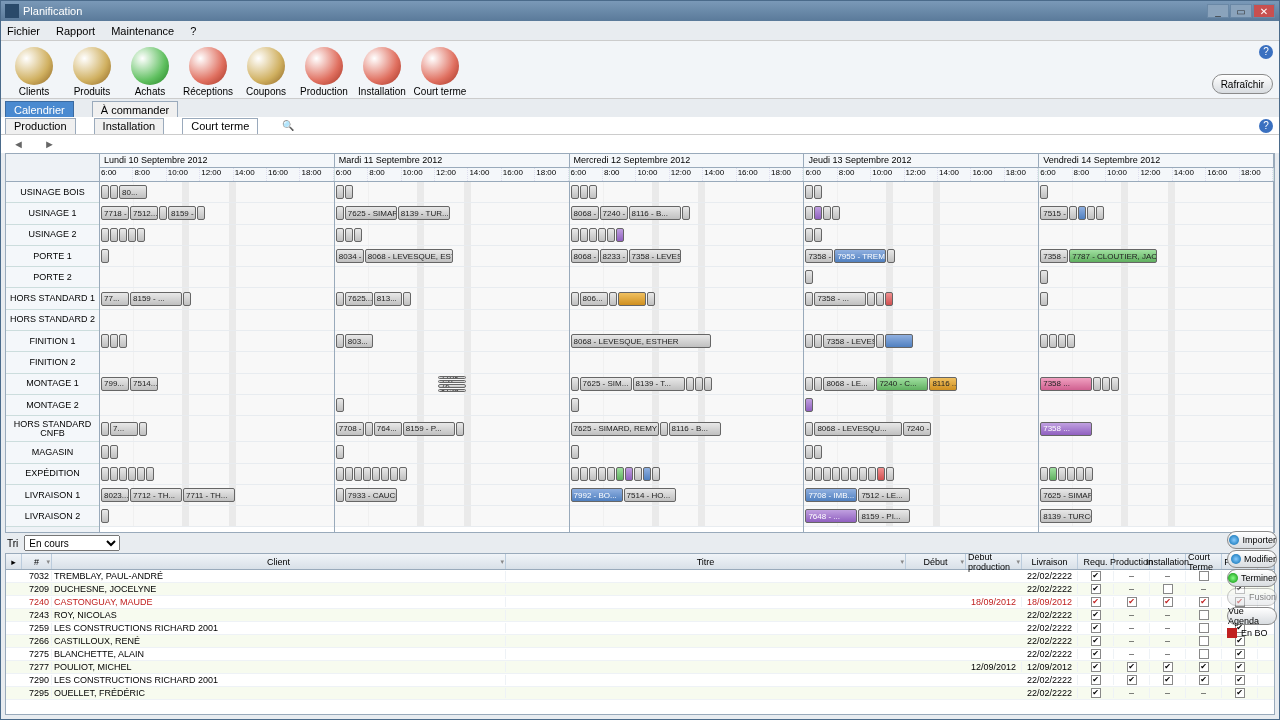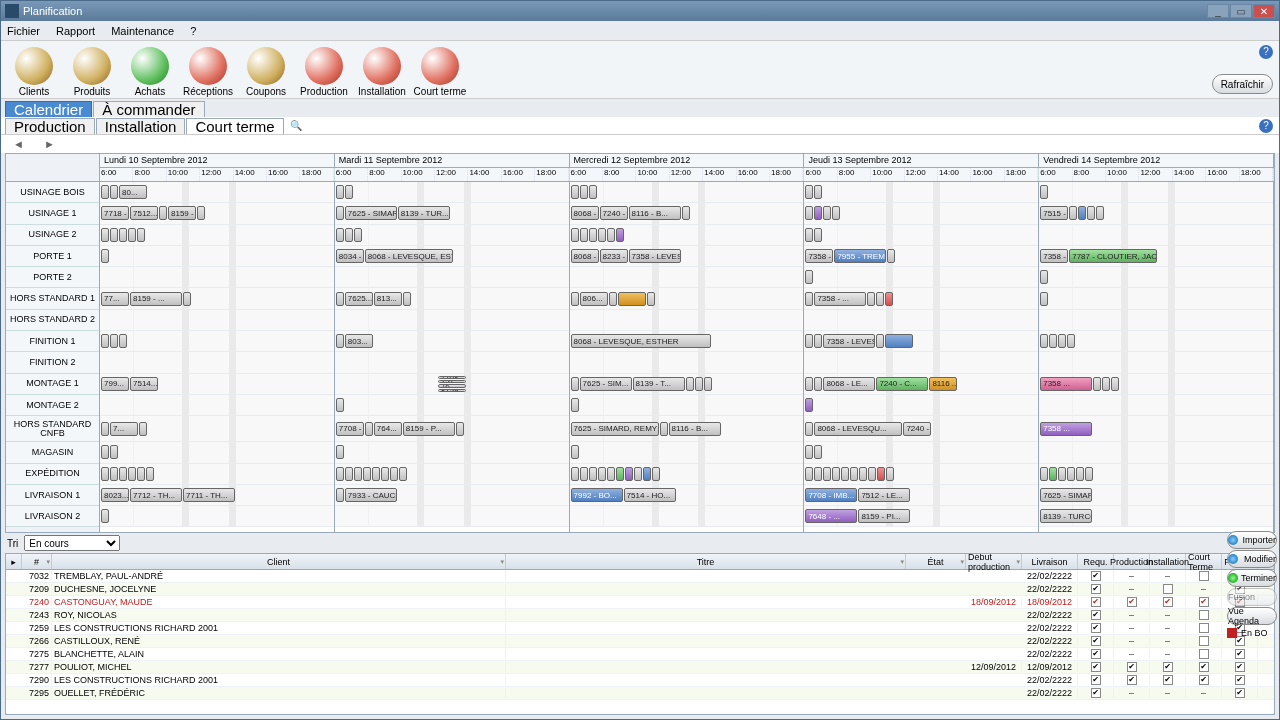--- a/index.html
+++ b/index.html
@@ -17,21 +17,21 @@
 
 .toolbar { height: 58px; background: #f2f5f8; display: flex; align-items: center; padding: 2px 4px; border-bottom: 1px solid #ccc; position: relative; }
 .toolbtn { width: 56px; height: 54px; display: flex; flex-direction: column; align-items: center; justify-content: flex-end; margin: 0 1px; font-size: 10px; cursor: pointer; }
 .toolbtn .ticon { width: 38px; height: 38px; border-radius: 50%; background: radial-gradient(circle at 30% 30%, #fff, #d0b060 60%, #8a6020); margin-bottom: 1px; }
 .toolbtn.cal .ticon { background: radial-gradient(circle at 30% 30%, #fff, #e07060 60%, #a03020); }
 .toolbtn.grn .ticon { background: radial-gradient(circle at 30% 30%, #fff, #60c060 60%, #208020); }
 .refresh-btn { position: absolute; right: 6px; bottom: 4px; height: 20px; padding: 0 8px; border: 1px solid #8a8a8a; border-radius: 10px; background: linear-gradient(#fff,#d8dce0); display: flex; align-items: center; font-size: 10px; cursor: pointer; }
 .help-icon { position: absolute; right: 6px; top: 4px; width: 14px; height: 14px; border-radius: 50%; background: #3a70c0; color: #fff; text-align: center; font-size: 10px; line-height: 14px; }
 
 .tabrow { height: 18px; background: #e8ecf0; display: flex; align-items: flex-end; padding: 0 4px; }
-.tab { height: 16px; padding: 0 8px; border: 1px solid #9aaabc; border-bottom: none; background: #f0f0f0; font-size: 15px; display: flex; align-items: center; margin-right: 1px; cursor: pointer; }
+.tab { height: 16px; padding: 0 8px; border: 1px solid #9aaabc; border-bottom: none; background: #f0f0f0; font-size: 11px; display: flex; align-items: center; margin-right: 18px; cursor: pointer; }
 .tab.active { background: #fff; }
 .tab.blue { background: #4a8ad0; color: #fff; border-color: #3a6aa0; }
 .subtab-row { height: 18px; background: #fff; display: flex; align-items: center; padding: 0 4px; border-bottom: 1px solid #ccc; position: relative; }
 .subtab-row .help-icon { top: 2px; }
 
 .navrow { height: 18px; background: #fff; display: flex; align-items: center; padding: 0 12px; gap: 20px; }
 .navrow span { cursor: pointer; color: #666; font-weight: bold; }
 
 .gantt { flex: 0 0 380px; display: flex; border: 1px solid #9ab; margin: 0 4px; background: #fff; overflow: hidden; }
 .gantt-left { width: 94px; display: flex; flex-direction: column; border-right: 1px solid #9ab; background: #eef2f6; }
@@ -83,21 +83,21 @@
 .gc-client { flex: 2.5; }
 .gc-title { flex: 2.2; }
 .gc-etat { width: 60px; }
 .gc-date { width: 56px; justify-content: center; }
 .gc-chk { width: 36px; justify-content: center; }
 .gc-small { width: 16px; }
 .chk { width: 10px; height: 10px; border: 1px solid #888; display: inline-block; text-align: center; line-height: 8px; font-size: 8px; background: #fff; }
 .dash { color: #333; }
 
 .side-btns { position: absolute; right: -2px; top: -22px; width: 50px; display: flex; flex-direction: column; gap: 1px; }
-.sbtn { height: 18px; border: 1px solid #8a8a8a; border-radius: 9px; background: linear-gradient(#fff,#d8dce0); font-size: 9px; display: flex; align-items: center; justify-content: space-between; cursor: pointer; }
+.sbtn { height: 18px; border: 1px solid #8a8a8a; border-radius: 9px; background: linear-gradient(#fff,#d8dce0); font-size: 9px; display: flex; align-items: center; justify-content: flex-end; cursor: pointer; }
 .sbtn .dot { width: 10px; height: 10px; border-radius: 50%; margin-right: 3px; }
 .sbtn .dot.g { background: radial-gradient(#8f8,#080); }
 .sbtn .dot.b { background: radial-gradient(#8cf,#06a); }
 .legend { font-size: 9px; display: flex; align-items: center; margin-top: 2px; }
 .legend .sq { width: 10px; height: 10px; background: #c02020; margin-right: 4px; }
 </style>
 </head>
 <body>
 
 <div class="window">
@@ -608,21 +608,21 @@
     <select><option>En cours</option></select>
   </div>
 
   <div class="grid-wrap">
     <div class="grid">
       <div class="grid-hdr">
         <div class="gh-small">▸</div>
         <div class="gh-num funnel">#</div>
         <div class="gh-client funnel">Client</div>
         <div class="gh-title funnel">Titre</div>
-        <div class="gh-etat funnel">État</div>
+        <div class="gh-etat funnel">Début</div>
         <div class="gh-date funnel">Début production</div>
         <div class="gh-date">Livraison</div>
         <div class="gh-chk">Requ.</div>
         <div class="gh-chk">Production</div>
         <div class="gh-chk">Installation</div>
         <div class="gh-chk">Court Terme</div>
         <div class="gh-chk">Facturé</div>
         <div class="gh-small"></div>
       </div>
       <div id="grid-body">

